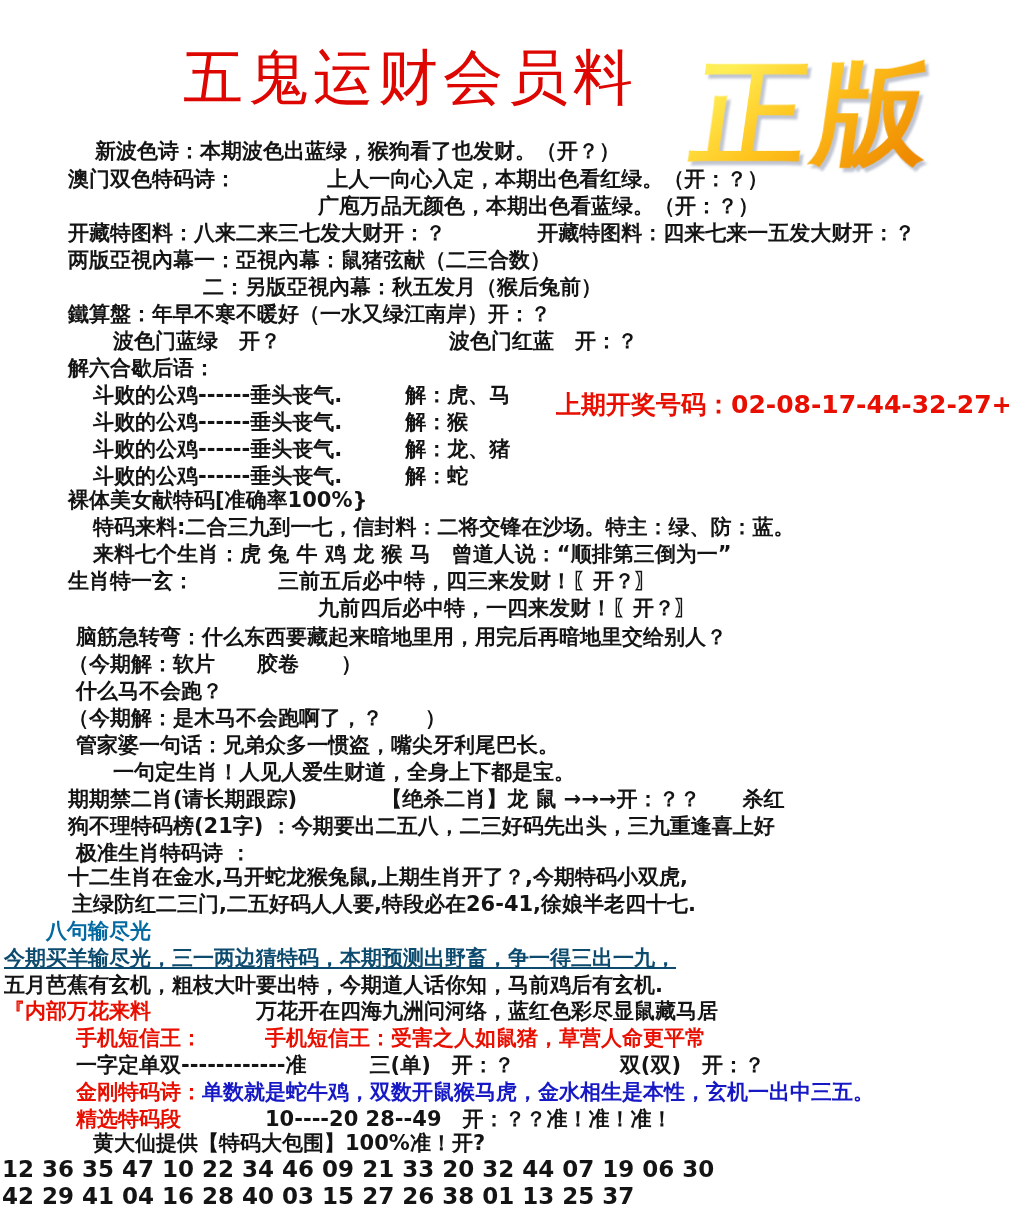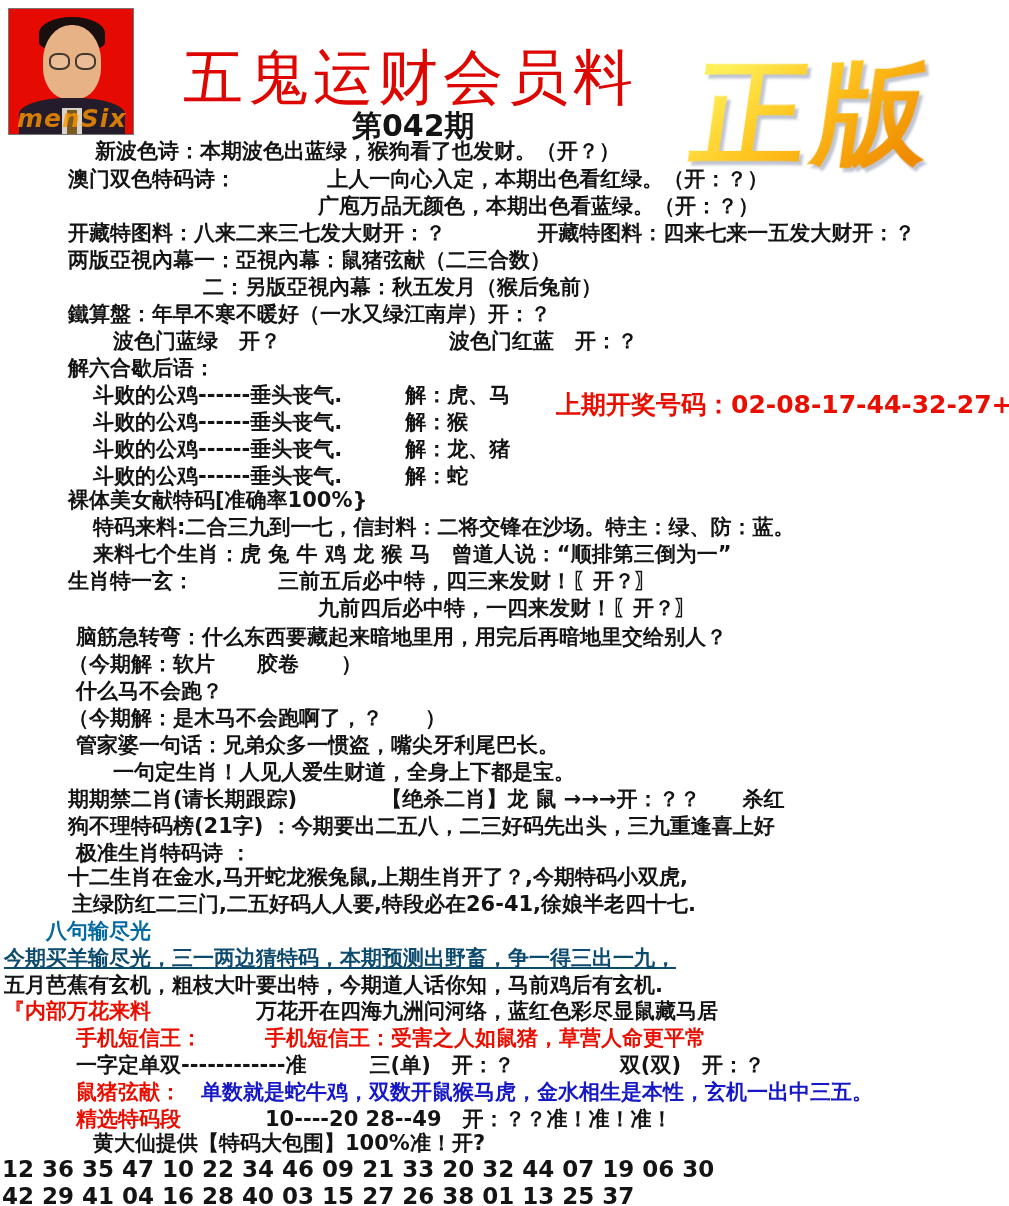--- a/index.html
+++ b/index.html
@@ -55,34 +55,23 @@
     font-size:21px;font-weight:600;line-height:1.1;
     white-space:pre;color:#141414;
   }
   .line span{white-space:pre;}
 </style>
 </head>
 <body>
 
 <div id="page">
 
-  <div class="photo">
-    <div class="hair"></div>
-    <div class="face"></div>
-    <div class="glass-l"></div>
-    <div class="glass-r"></div>
-    <div class="suit"></div>
-    <div class="shirt"></div>
-    <div class="tie"></div>
-    <div class="photo-label">menSix</div>
-  </div>
 
   <div class="main-title">五鬼运财会员料</div>
 
-  <div class="issue">第042期</div>
 
   <div class="stamp">正版</div>
 
   <div id="lines">
       <div class="line" style="top: 140px; left: 95px;"><span style="color: rgb(20, 20, 20);">新波色诗：本期波色出蓝绿，猴狗看了也发财。（开？）</span></div>
       <div class="line" style="top: 168px; left: 68px;"><span style="color: rgb(20, 20, 20);">澳门双色特码诗：　　　　 上人一向心入定，本期出色看红绿。（开：？）</span></div>
       <div class="line" style="top: 195px; left: 318px;"><span style="color: rgb(20, 20, 20);">广庖万品无颜色，本期出色看蓝绿。（开：？）</span></div>
       <div class="line" style="top: 222px; left: 68px;"><span style="color: rgb(20, 20, 20);">开藏特图料：八来二来三七发大财开：？　　　　 开藏特图料：四来七来一五发大财开：？</span></div>
       <div class="line" style="top: 249px; left: 68px;"><span style="color: rgb(20, 20, 20);">两版亞視內幕一：亞視內幕：鼠猪弦献（二三合数）</span></div>
       <div class="line" style="top: 276px; left: 203px;"><span style="color: rgb(20, 20, 20);">二：另版亞視內幕：秋五发月（猴后兔前）</span></div>
@@ -109,20 +98,20 @@
       <div class="line" style="top: 815px; left: 68px;"><span style="color: rgb(20, 20, 20);">狗不理特码榜(21字) ：今期要出二五八，二三好码先出头，三九重逢喜上好</span></div>
       <div class="line" style="top: 842px; left: 76px;"><span style="color: rgb(20, 20, 20);">极准生肖特码诗 ：</span></div>
       <div class="line" style="top: 866px; left: 68px;"><span style="color: rgb(20, 20, 20);">十二生肖在金水,马开蛇龙猴兔鼠,上期生肖开了？,今期特码小双虎,</span></div>
       <div class="line" style="top: 893px; left: 72px;"><span style="color: rgb(20, 20, 20);">主绿防红二三门,二五好码人人要,特段必在26-41,徐娘半老四十七.</span></div>
       <div class="line" style="top: 920px; left: 46px;"><span style="color: #0369a1;">八句输尽光</span></div>
       <div class="line" style="top: 947px; left: 4px;"><span style="color: #0c4a6e; text-decoration: underline;">今期买羊输尽光，三一两边猜特码，本期预测出野畜，争一得三出一九，</span></div>
       <div class="line" style="top: 974px; left: 4px;"><span style="color: rgb(20, 20, 20);">五月芭蕉有玄机，粗枝大叶要出特，今期道人话你知，马前鸡后有玄机.</span></div>
       <div class="line" style="top: 1000px; left: 4px;"><span style="color: rgb(232, 15, 0); margin-top: 38px;">『内部万花来料</span><span style="color: rgb(20, 20, 20);">　　　　　万花开在四海九洲问河络，蓝红色彩尽显鼠藏马居</span></div>
       <div class="line" style="top: 1027px; left: 76px;"><span style="color: rgb(232, 15, 0);">手机短信王：　　　手机短信王：受害之人如鼠猪，草营人命更平常</span></div>
       <div class="line" style="top: 1054px; left: 76px;"><span style="color: rgb(20, 20, 20);">一字定单双------------准　　　三(单)　开：？　　　　　双(双)　开：？</span></div>
-      <div class="line" style="top: 1081px; left: 76px;"><span style="color: rgb(232, 15, 0);">鼠猪弦献：</span><span style="color: rgb(21, 24, 196); margin-left: 20px;">单数就是蛇牛鸡，双数开鼠猴马虎，金水相生是本性，玄机一出中三五。</span></div>
+      <div class="line" style="top: 1081px; left: 76px;"><span style="color: rgb(232, 15, 0);">金刚特码诗：</span><span style="color: rgb(21, 24, 196);">单数就是蛇牛鸡，双数开鼠猴马虎，金水相生是本性，玄机一出中三五。</span></div>
       <div class="line" style="top: 1108px; left: 76px;"><span style="color: rgb(232, 15, 0);">精选特码段</span><span style="color: rgb(20, 20, 20);">　　　　10----20 28--49　开：？？准！准！准！</span></div>
       <div class="line" style="top: 1132px; left: 93px;"><span style="color: rgb(20, 20, 20);">黄大仙提供【特码大包围】100%准！开?</span></div>
       <div class="line" style="top: 1157px; left: 2px; font-size: 23px; font-weight: 800;"><span style="color: rgb(20, 20, 20);">12 36 35 47 10 22 34 46 09 21 33 20 32 44 07 19 06 30</span></div>
       <div class="line" style="top: 1184px; left: 2px; font-size: 23px; font-weight: 800;"><span style="color: rgb(20, 20, 20);">42 29 41 04 16 28 40 03 15 27 26 38 01 13 25 37</span></div>
     </div>
 
 </div>
 
 </body></html>

